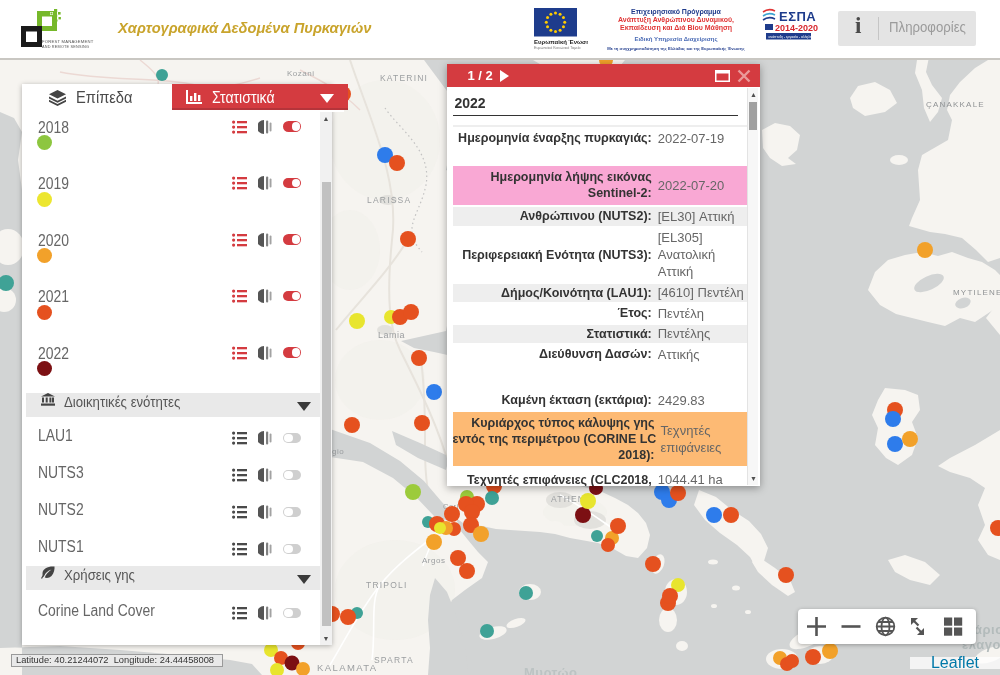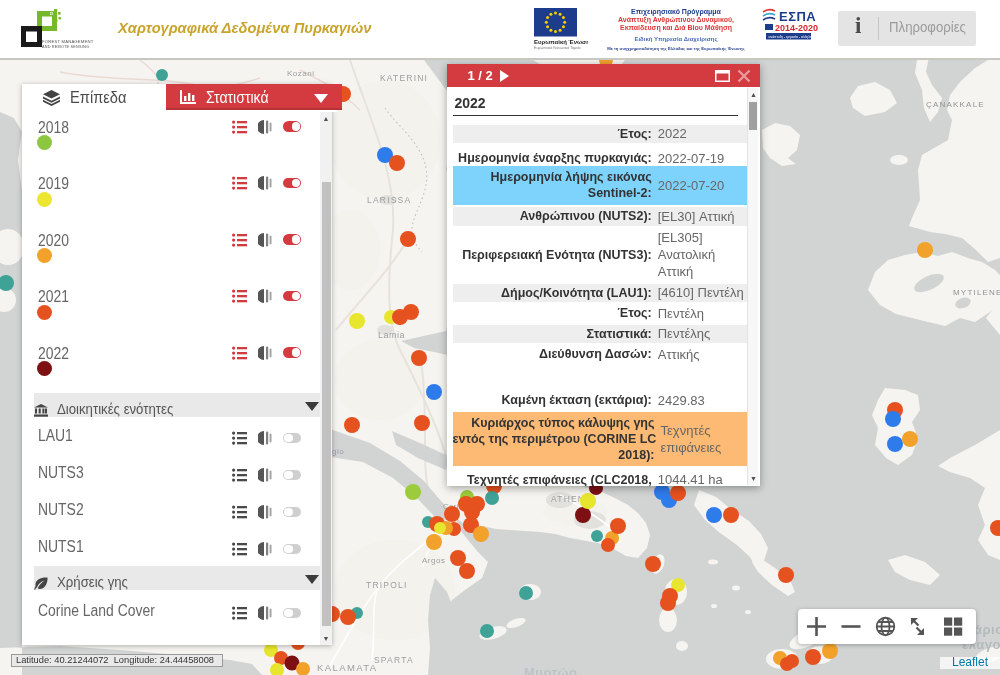--- a/index.html
+++ b/index.html
@@ -1,45 +1,45 @@
 <!DOCTYPE html>
 <html><head><meta charset="utf-8"><style>
 *{margin:0;padding:0;box-sizing:border-box}
 body{width:1000px;height:675px;overflow:hidden;font-family:"Liberation Sans",sans-serif;position:relative;background:#fff}
 #header{position:absolute;left:0;top:0;width:1000px;height:60px;background:#fff;border-bottom:2.5px solid #c9c7c2;z-index:30}
 #title{position:absolute;left:118px;top:19px;font-size:15.4px;font-style:italic;font-weight:bold;color:#c9a42c;transform:scaleX(.955);transform-origin:0 50%}
 #infobox{position:absolute;left:838px;top:11px;width:138px;height:35px;background:#e4e4e4;border-radius:2px}
 #map{position:absolute;left:0;top:60px}
 #sidebar{position:absolute;left:22px;top:84px;width:310px;height:561px;background:#fff;box-shadow:0 1px 5px rgba(0,0,0,.3);z-index:10}
-#tabs{position:absolute;left:6px;top:0;width:310px;height:28px;background:#fff}
+#tabs{position:absolute;left:12px;top:0;width:310px;height:28px;background:#fff}
 #statbtn{position:absolute;left:138px;top:0;width:176px;height:26px;background:#d43b40;border-bottom:2px solid #b5343a;color:#fff;font-size:16px;padding:3px 0 0 14px;display:flex;align-items:center}
 .dtri{position:absolute;width:0;height:0;border-left:7px solid transparent;border-right:7px solid transparent;border-top:9px solid #fff}
 .dtri2{position:absolute;right:13px;top:9px;width:0;height:0;border-left:7px solid transparent;border-right:7px solid transparent;border-top:9px solid #3a3a3a}
 .ylab{position:absolute;left:16px;font-size:16px;color:#666;transform:scaleX(.87);transform-origin:0 50%}
 .dot{position:absolute;left:15px;width:15px;height:15px;border-radius:50%}
 .icons{position:absolute;left:210px;width:92px;height:18px;display:flex;align-items:center;gap:11px}
 .tg{position:relative;display:inline-block;width:18px;height:10.5px;border-radius:5.5px}
 .knob{position:absolute;top:1px;width:8.5px;height:8.5px;border-radius:50%;background:#fff}
-.sect{position:absolute;left:12px;top:0;width:298px;height:24px;background:#e9e9e9;color:#555;font-size:15px;display:flex;align-items:flex-end;}
+.sect{position:absolute;left:4px;top:0;width:298px;height:24px;background:#e9e9e9;color:#555;font-size:15px;display:flex;align-items:flex-start;padding-left:15px}
 #sbar{position:absolute;right:0;top:28px;width:12px;height:533px;background:#f1f1f1}
 .sbtn{position:absolute;left:0;width:12px;height:13px;color:#505050;font-size:7px;text-align:center;line-height:13px}
 .sthumb{position:absolute;left:1.5px;top:70px;width:9px;height:444px;background:#c1c1c1}
 #popup{position:absolute;left:446.5px;top:64px;width:313px;height:422px;z-index:20;box-shadow:0 2px 8px rgba(0,0,0,.35)}
 #phead{position:absolute;left:0;top:0;width:313px;height:23px;background:#d43b40;color:#fff;font-size:13px;font-weight:bold;display:flex;align-items:center}
 .ptri{display:inline-block;margin-left:7px;width:0;height:0;border-top:6.5px solid transparent;border-bottom:6.5px solid transparent;border-left:9px solid #fff}
 #pbody{position:absolute;left:0;top:23px;width:313px;height:399px;background:#fff;overflow:hidden}
 .prow{position:absolute;left:6px;width:294px;display:flex;align-items:center;border-top:2px solid #fff}
 .plab{width:202px;text-align:right;font-size:12.5px;font-weight:bold;color:#333;line-height:16px;white-space:nowrap}
 .pval{margin-left:6px;width:90px;font-size:13px;color:#666;line-height:17px}
 .lnk{color:#2a7cb5;text-decoration:underline}
 #psbar{position:absolute;right:2px;top:1px;width:11px;height:397px;background:#f7f7f7;border-left:1px solid #e3e3e3}
 .pthumb{position:absolute;left:1.5px;top:14px;width:8px;height:28px;background:#a0a0a0}
 #mapctl{position:absolute;left:798px;top:609px;width:178px;height:35px;background:#fff;border-radius:4px;box-shadow:0 1px 4px rgba(0,0,0,.3);z-index:5}
 #coords{position:absolute;left:11px;top:654px;width:212px;height:13px;background:#e9e9e9;border:1px solid #9a9a9a;font-size:9.3px;color:#333;padding-left:4px;z-index:5;line-height:11px;white-space:nowrap}
-#leaflet{position:absolute;right:0;top:657px;height:12px;background:rgba(255,255,255,.75);font-size:12px;color:#0078A8;padding:0 12px;z-index:5;line-height:11px}
+#leaflet{position:absolute;right:0;top:657px;height:12px;background:rgba(255,255,255,.75);font-size:16px;color:#0078A8;padding:0 21px;z-index:5;line-height:11px}
 </style></head>
 <body>
 <svg id="map" width="1000" height="615" viewBox="0 60 1000 615">
 <rect x="0" y="60" width="1000" height="615" fill="#f6f4f0"></rect>
 <ellipse cx="385" cy="140" rx="55" ry="60" fill="#eceae4" opacity="0.25"></ellipse>
     <ellipse cx="380" cy="380" rx="45" ry="40" fill="#eceae4" opacity="0.25"></ellipse>
     <ellipse cx="395" cy="590" rx="60" ry="50" fill="#eceae4" opacity="0.25"></ellipse>
     <ellipse cx="350" cy="250" rx="30" ry="40" fill="#eceae4" opacity="0.25"></ellipse>
     <ellipse cx="575" cy="512" rx="32" ry="14" fill="#eceae4" opacity="0.25"></ellipse>
     <ellipse cx="388" cy="200" rx="9" ry="5" fill="#dddcd8" opacity="0.8"></ellipse>
@@ -496,25 +496,25 @@
 <path d="M2.5,2.5 L13.5,13.5 M13.5,2.5 L2.5,13.5" stroke="#ea9a9a" stroke-width="2.4"></path>
       </svg>
     </div>
 <div id="pbody">
 <div style="position:absolute;left:8px;top:8px;font-size:14px;font-weight:bold;color:#333">2022</div>
 <div style="position:absolute;left:6px;top:27.5px;width:285px;border-top:1.5px solid #333"></div>
 <div class="prow" style="top:35.5px;height:20.5px;background:#eee">
         <div class="plab">Έτος:</div>
         <div class="pval">2022</div>
       </div>
-      <div class="prow" style="top:60px;height:20.5px;background:#fff">
+      <div class="prow" style="top:40px;height:20.5px;background:#fff">
         <div class="plab">Ημερομηνία έναρξης πυρκαγιάς:</div>
         <div class="pval">2022-07-19</div>
       </div>
-      <div class="prow" style="top:76.5px;height:41px;background:#7dd3fc">
+      <div class="prow" style="top:76.5px;height:41px;background:#f9a8d4">
         <div class="plab">Ημερομηνία λήψης εικόνας<br>Sentinel-2:</div>
         <div class="pval">2022-07-20</div>
       </div>
       <div class="prow" style="top:117.5px;height:21px;background:#eee">
         <div class="plab">Ανθρώπινου (NUTS2):</div>
         <div class="pval">[EL30] Αττική</div>
       </div>
       <div class="prow" style="top:138.5px;height:56px;background:#fff">
         <div class="plab">Περιφερειακή Ενότητα (NUTS3):</div>
         <div class="pval">[EL305]<br>Ανατολική<br>Αττική</div>

